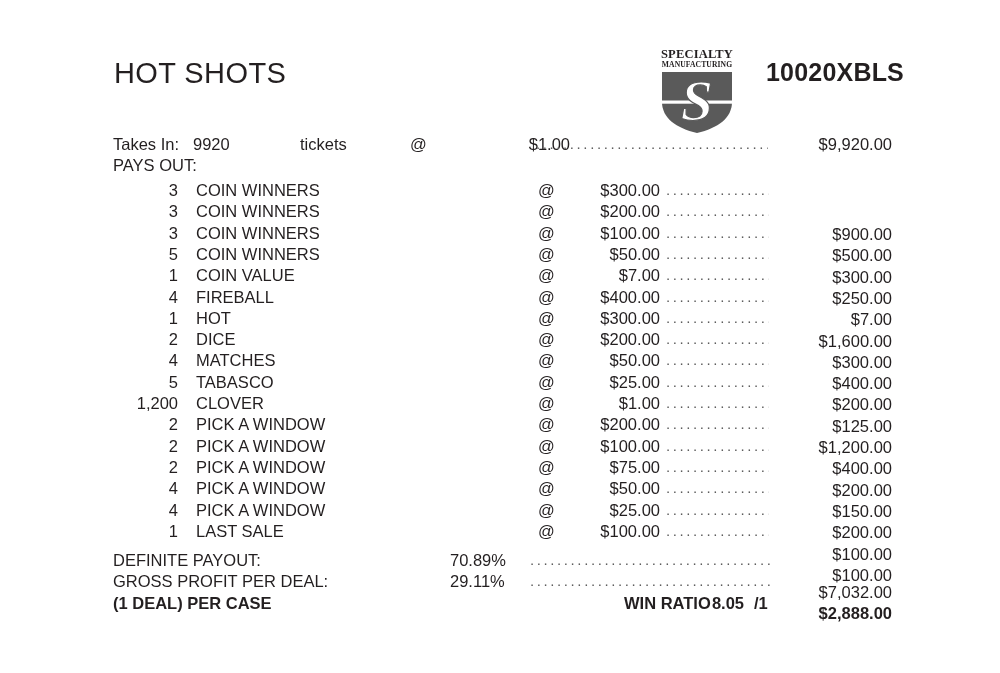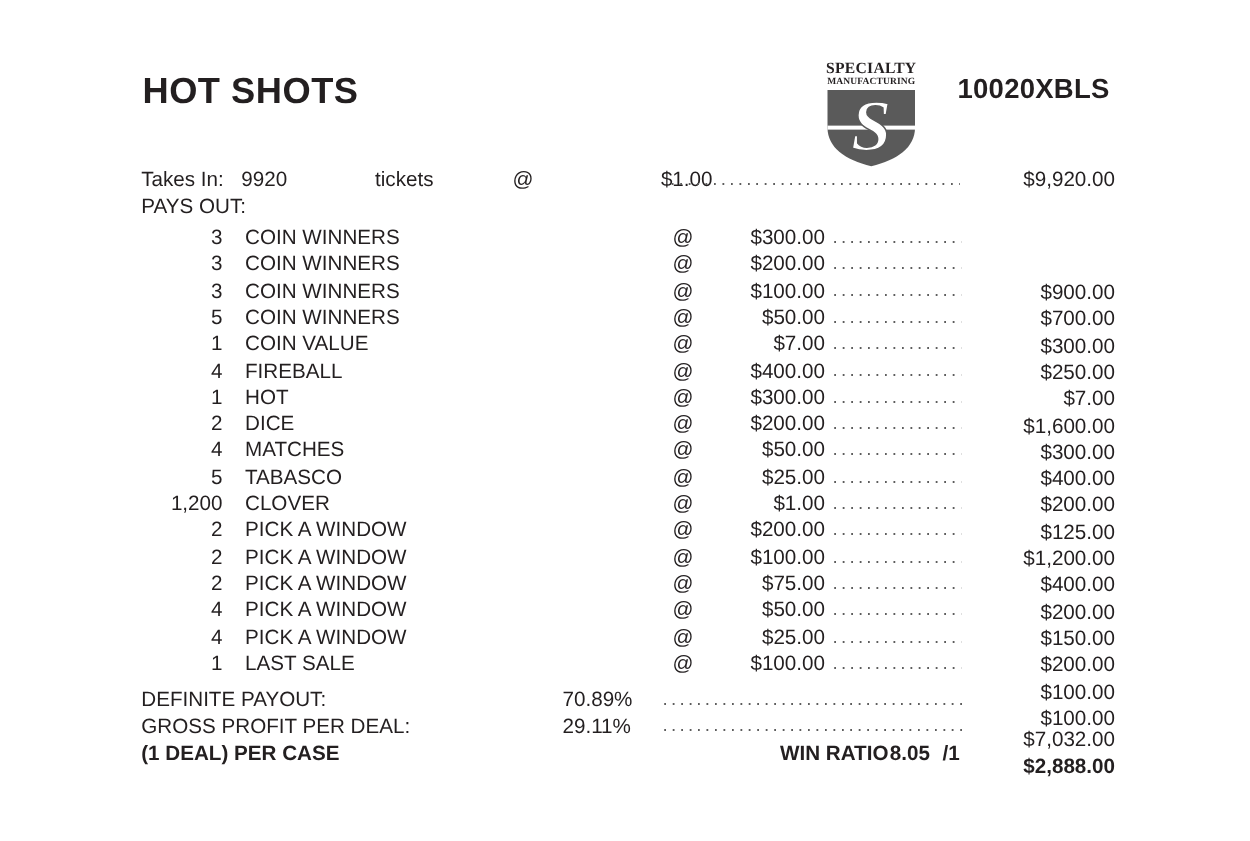--- a/index.html
+++ b/index.html
@@ -19,29 +19,29 @@
     background: #ffffff;
     overflow: hidden;
   }
 
   
   .title {
     position: absolute;
     left: 114px;
     top: 57px;
     font-size: 29px;
-    font-weight: bold;
+    font-weight: normal;
     letter-spacing: 0.4px;
     white-space: nowrap;
   }
   .product-code {
     position: absolute;
     left: 766px;
     top: 58px;
-    font-size: 22px;
+    font-size: 25px;
     font-weight: bold;
     letter-spacing: 0.2px;
     white-space: nowrap;
   }
 
   
   .logo {
     position: absolute;
     left: 656px;
     top: 46px;
@@ -139,21 +139,21 @@
         <span class="cell p-price">$300.00</span>
         <span class="cell p-dots">......................</span>
         <span class="cell p-total">$900.00</span>
       </div>
       <div class="row" style="top: 202.3px;">
         <span class="cell p-qty">3</span>
         <span class="cell p-name">COIN WINNERS</span>
         <span class="cell p-at">@</span>
         <span class="cell p-price">$200.00</span>
         <span class="cell p-dots">......................</span>
-        <span class="cell p-total">$700.00</span>
+        <span class="cell p-total">$500.00</span>
       </div>
       <div class="row" style="top: 223.6px;">
         <span class="cell p-qty">3</span>
         <span class="cell p-name">COIN WINNERS</span>
         <span class="cell p-at">@</span>
         <span class="cell p-price">$100.00</span>
         <span class="cell p-dots">......................</span>
         <span class="cell p-total">$300.00</span>
       </div>
       <div class="row" style="top: 244.9px;">

